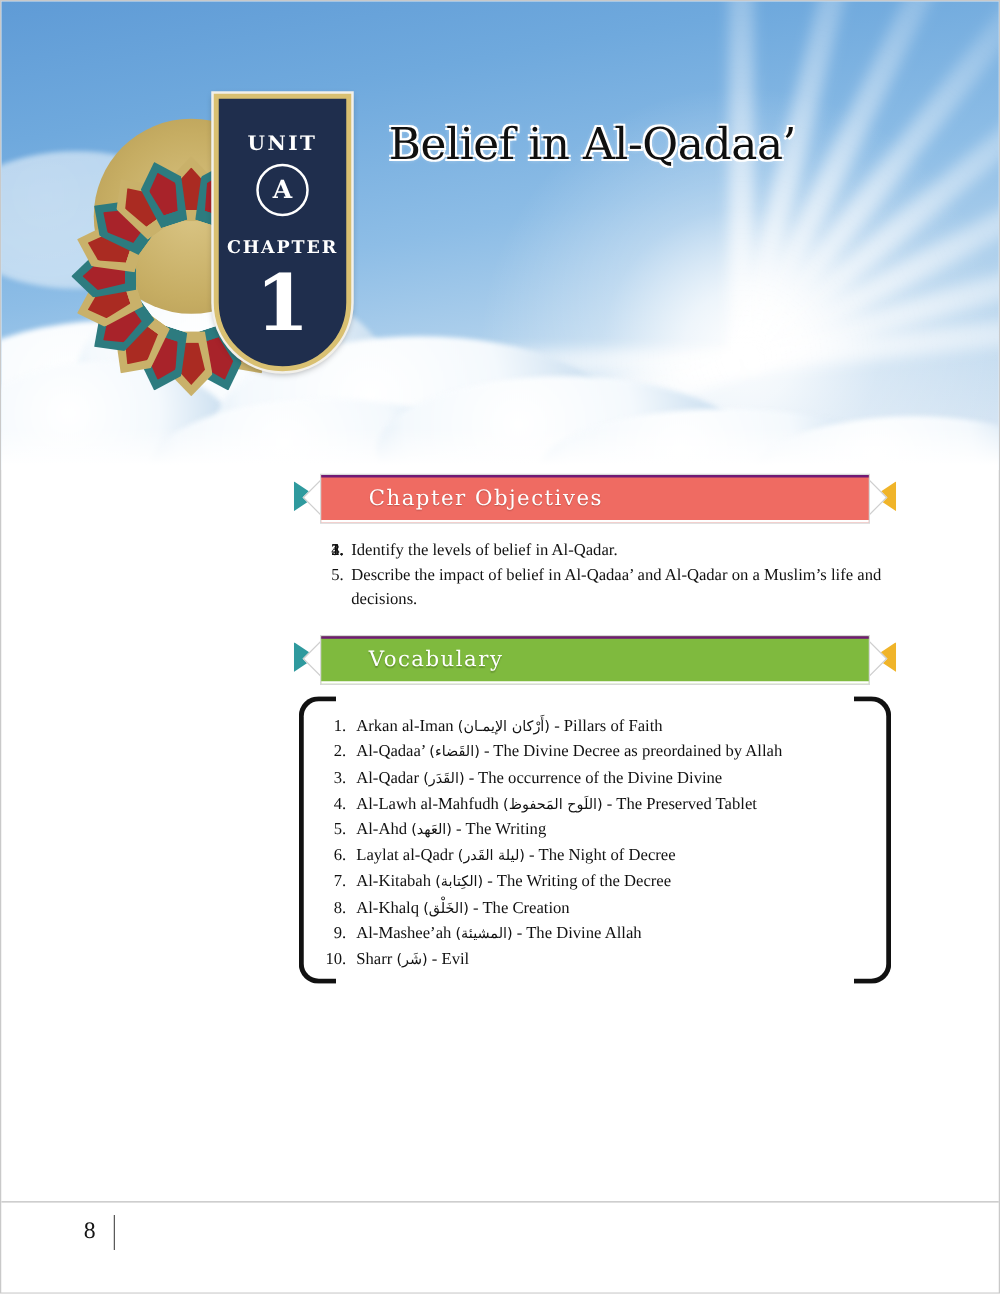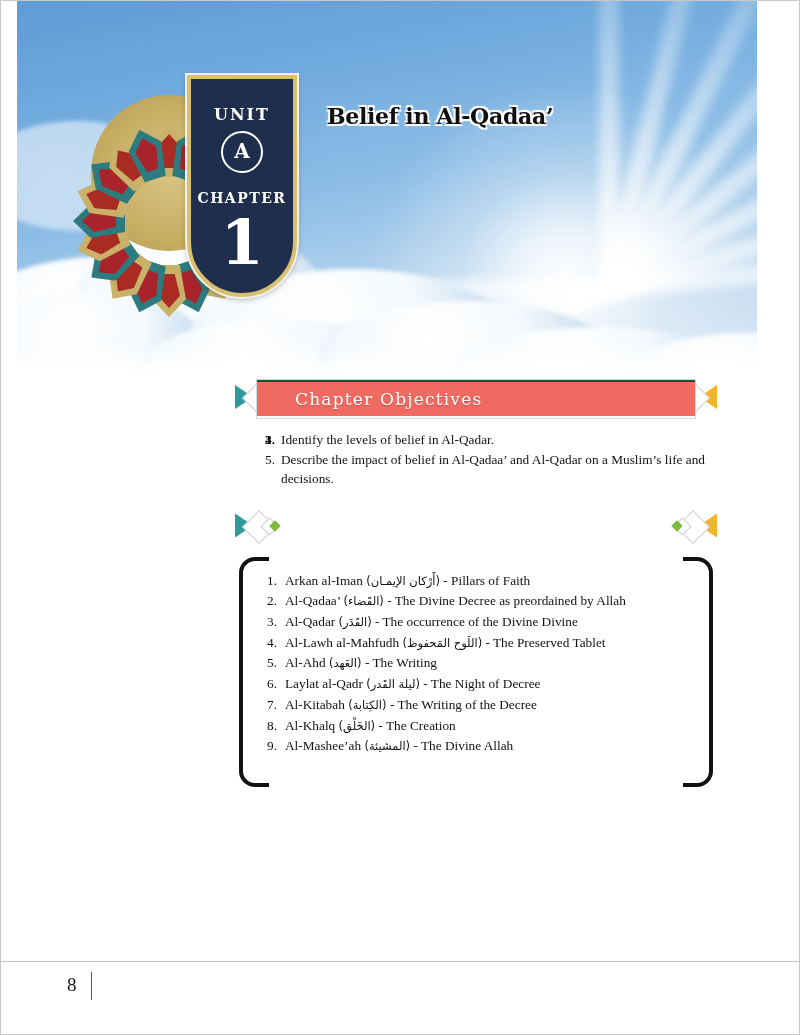--- a/index.html
+++ b/index.html
@@ -13,21 +13,21 @@
     position:relative;
     width:800px;height:1035px;
     box-sizing:border-box;
     border:1px solid #c9c9c9;
     background:#fff;
     overflow:hidden;
   }
 
   
   .hero{
-    position:absolute;left:16px;top:0;width:740px;height:375px;
+    position:absolute;left:0;top:0;width:800px;height:375px;
     overflow:hidden;
     background:
       radial-gradient(circle at 74% 74%, rgba(255,255,255,.96) 0%, rgba(255,255,255,.78) 7%, rgba(255,255,255,.30) 17%, rgba(255,255,255,0) 32%),
       linear-gradient(170deg,#5f9bd6 0%, #6fa9dd 22%, #8dbde6 48%, #b9d6ee 72%, #dfeaf5 100%);
   }
   .ray{
     position:absolute; left:592px; top:278px;
     width:430px; height:20px;
     background:linear-gradient(90deg, rgba(255,255,255,.85), rgba(255,255,255,0));
     transform-origin:0 50%;
@@ -103,22 +103,22 @@
     margin-top:17px;font-size:14px;font-weight:bold;letter-spacing:1.5px;
   }
   .badge .chapter-number{
     margin-top:2px;font-size:62px;font-weight:bold;line-height:70px;
   }
 
   
   .hero-title{
     position:absolute; left:310px; top:96px; width:470px;
     font-family:"DejaVu Serif", serif;
-    font-weight:bold;
-    font-size:22px;
+    font-weight:normal;
+    font-size:35px;
     line-height:38px;
     color:#101010;
     letter-spacing:-0.3px;
     text-shadow:
       -1.6px -1.6px 0 #ffffff, 1.6px -1.6px 0 #ffffff,
       -1.6px 1.6px 0 #ffffff, 1.6px 1.6px 0 #ffffff,
       0 0 4px rgba(255,255,255,.9);
   }
   .hero-title-ar{
     position:absolute; left:280px; top:188px; width:430px;
@@ -128,21 +128,21 @@
     text-shadow:-1px -1px 0 #fff,1px -1px 0 #fff,-1px 1px 0 #fff,1px 1px 0 #fff;
   }
 
   
   .content{position:absolute;left:0;top:375px;width:800px;}
 
   .banner-row{position:relative;height:42px;margin-left:234px;width:482px;}
   .banner-bar{
     position:absolute;left:22px;top:4px;right:22px;height:34px;
     background:#ef6b62;
-    border-top:2px solid #14532d;border-bottom:2px solid #ffffff;
+    border-top:2px solid #701a75;border-bottom:2px solid #ffffff;
     box-shadow:0 0 0 1px #d8d8d8;
     display:flex;align-items:center;
   }
   .banner-bar.green{background:#7fba3e;}
   .banner-bar .banner-text{
     margin-left:38px;
     color:#ffffff;
     font-family:"DejaVu Serif", serif;
     font-size:17px;letter-spacing:1.2px;
     text-shadow:0 1px 1px rgba(0,0,0,.22);
@@ -348,37 +348,41 @@
 
     <div class="banner-row" style="margin-top:16px;">
       <div class="banner-arrow left"></div>
       <div class="banner-arrow right"></div>
       <div class="diamond dia-l1"></div>
       <div class="diamond small dia-l2"></div>
       <div class="dia-dot green dot-l"></div>
       <div class="diamond dia-r1"></div>
       <div class="diamond small dia-r2"></div>
       <div class="dia-dot green dot-r"></div>
+      <div class="banner-bar green">
+        <span class="banner-text">Vocabulary</span>
+      </div>
     </div>
 
     <div class="vocab-wrap">
       <div class="vocab-box">
         <div class="brk l"></div>
         <div class="brk r"></div>
         <div class="vocab-list">
           <ol class="num-list vocab" id="vocab-list">
               <li><span class="n">1.</span><span>Arkan al-Iman</span> <span class="ar">(أَرْكان الإيمـان)</span> <span>- Pillars of Faith</span></li>
               <li><span class="n">2.</span><span>Al-Qadaa’</span> <span class="ar">(القَضاء)</span> <span>- The Divine Decree as preordained by Allah</span></li>
               <li><span class="n">3.</span><span>Al-Qadar</span> <span class="ar">(القَدَر)</span> <span>- The occurrence of the Divine Divine</span></li>
               <li><span class="n">4.</span><span>Al-Lawh al-Mahfudh</span> <span class="ar">(اللَوح المَحفوظ)</span> <span>- The Preserved Tablet</span></li>
               <li><span class="n">5.</span><span>Al-Ahd</span> <span class="ar">(العَهد)</span> <span>- The Writing</span></li>
               <li><span class="n">6.</span><span>Laylat al-Qadr</span> <span class="ar">(ليلة القَدر)</span> <span>- The Night of Decree</span></li>
               <li><span class="n">7.</span><span>Al-Kitabah</span> <span class="ar">(الكِتابة)</span> <span>- The Writing of the Decree</span></li>
               <li><span class="n">8.</span><span>Al-Khalq</span> <span class="ar">(الخَلْق)</span> <span>- The Creation</span></li>
               <li><span class="n">9.</span><span>Al-Mashee’ah</span> <span class="ar">(المشيئة)</span> <span>- The Divine Allah</span></li>
+              <li><span class="n">10.</span><span>Sharr</span> <span class="ar">(شَر)</span> <span>- Evil</span></li>
             </ol>
         </div>
       </div>
     </div>
   </div>
 
   <div class="footer">
     <span class="page-num">8</span>
     <span class="page-rule"></span>
   </div>

